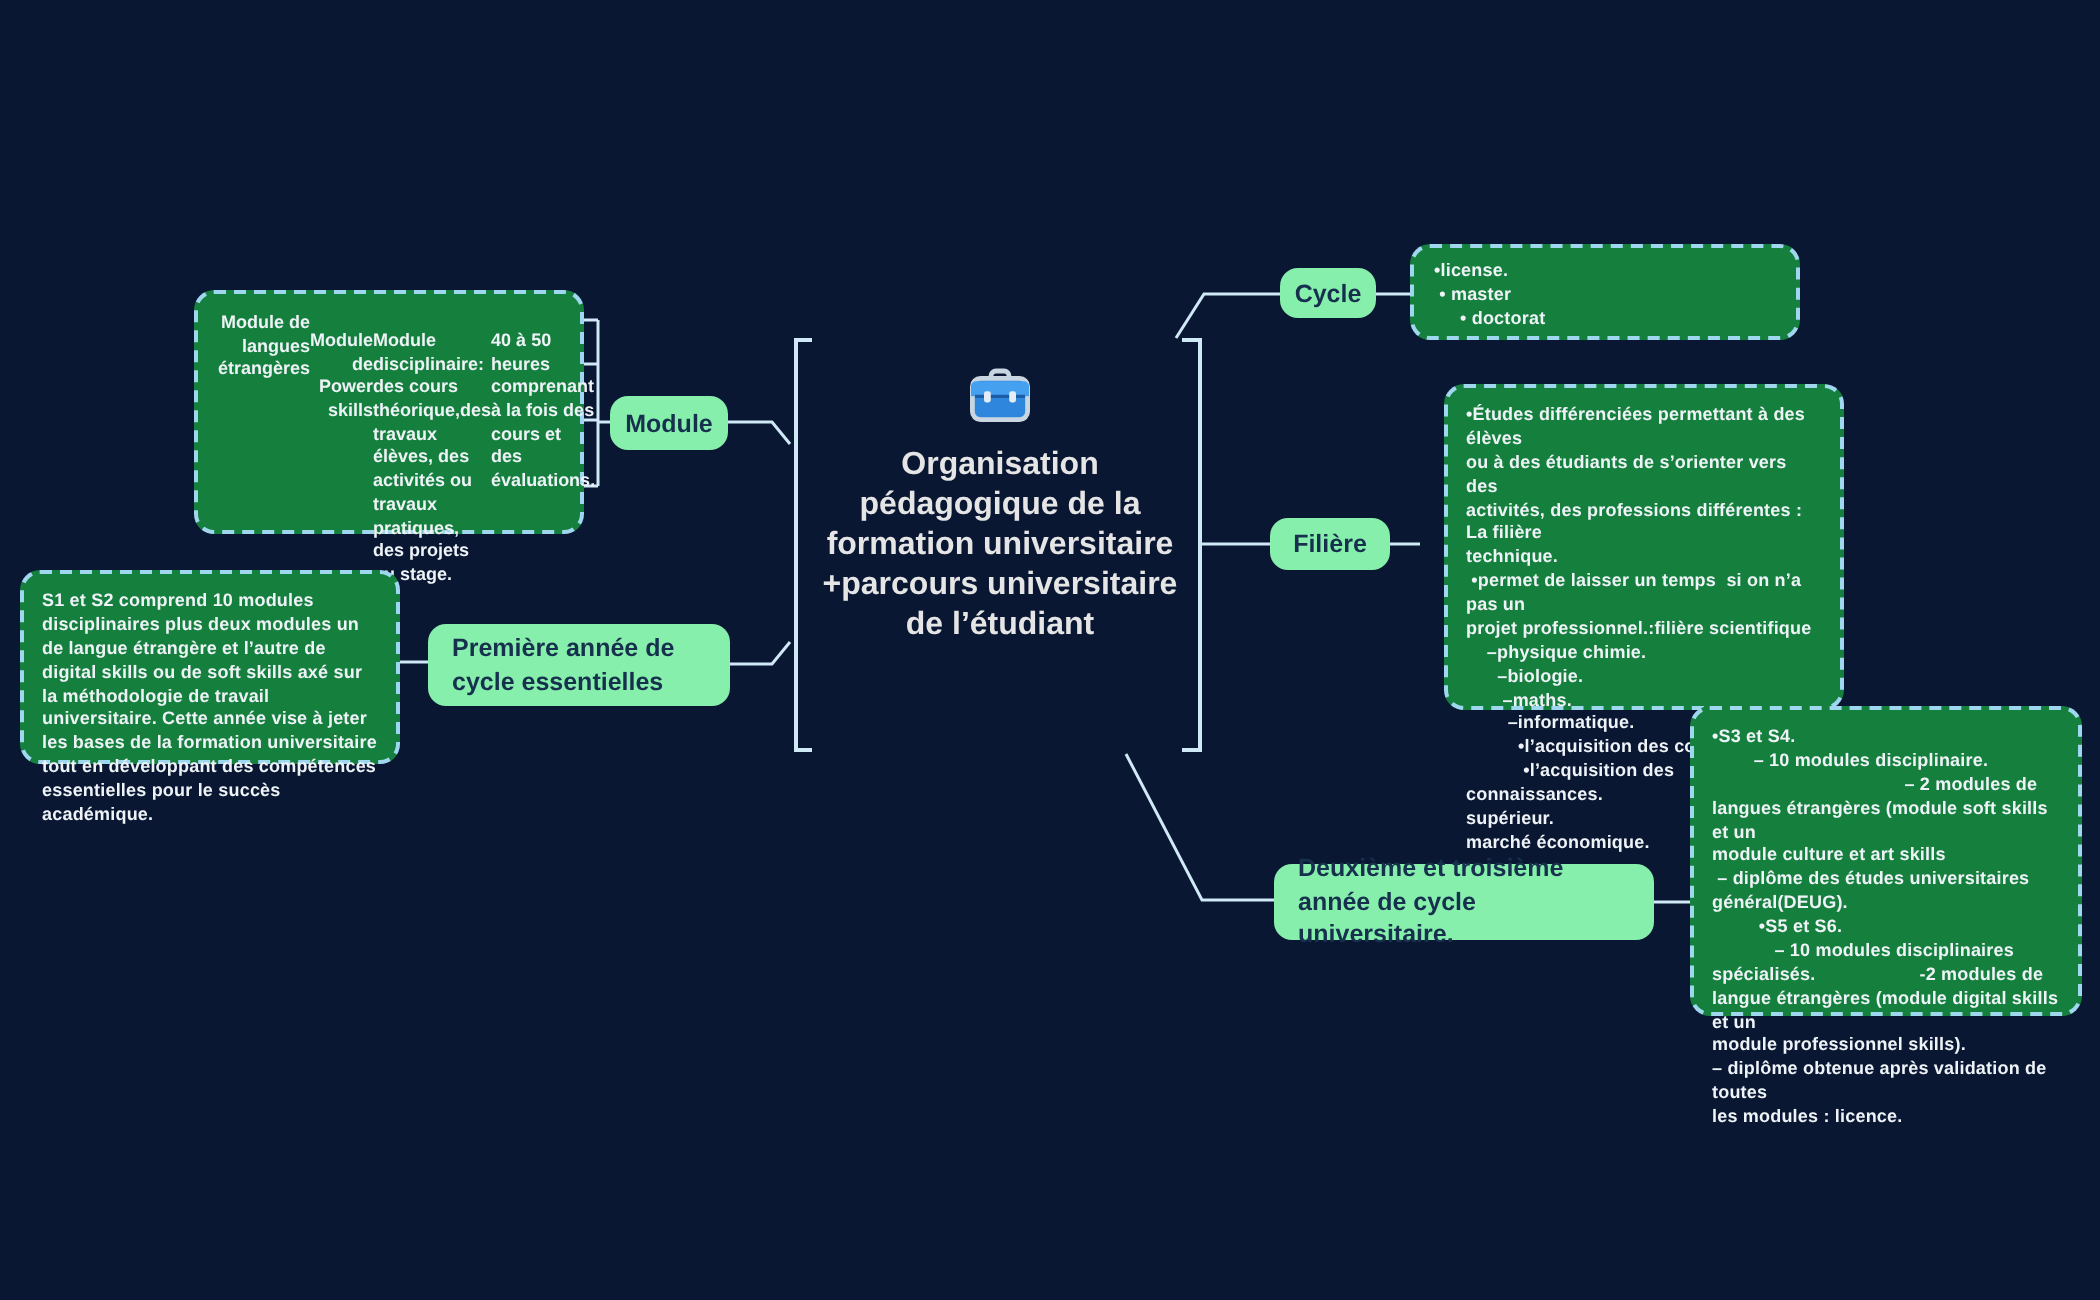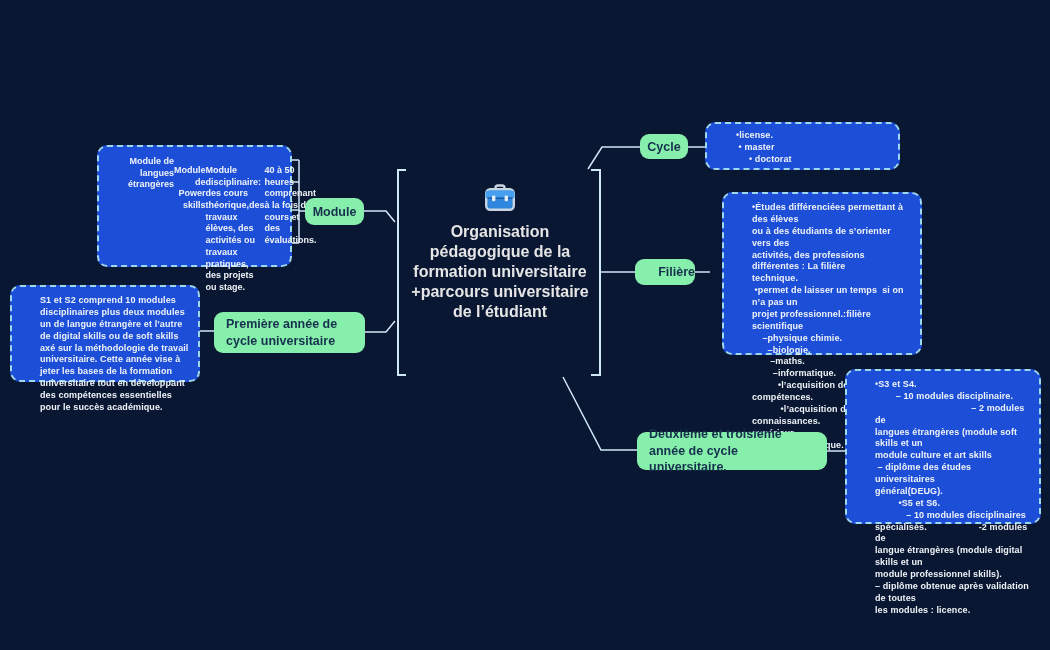--- a/index.html
+++ b/index.html
@@ -1,20 +1,20 @@
 <!DOCTYPE html>
 <html><head>
 <meta charset="utf-8">
 <style>
   html,body{margin:0;padding:0;background:#0a1733;}
   .canvas{position:relative;width:1050px;height:650px;background:#0a1733;overflow:hidden;
           font-family:"Liberation Sans", sans-serif;}
   svg.connectors{position:absolute;left:0;top:0;z-index:1;}
-  .dashed-box{position:absolute;z-index:2;background:#1d4ed8;border:2px dashed #9fd8ee;
-              border-radius:10px;box-sizing:border-box;color:#eef3f7;padding-left:19px;}
+  .dashed-box{position:absolute;z-index:2;background:#15803d;border:2px dashed #9fd8ee;
+              border-radius:10px;box-sizing:border-box;color:#eef3f7;}
   .details{white-space:pre-wrap;font-size:9px;line-height:1.32;font-weight:600;
            letter-spacing:.1px;}
   .node{position:absolute;z-index:3;background:#86efac;border-radius:9px;color:#16304d;
         font-weight:bold;display:flex;align-items:center;justify-content:center;
         box-sizing:border-box;text-align:left;}
   .node.small{font-size:12.5px;justify-content:center;}
   .node.big{font-size:12.5px;line-height:1.35;padding:5px 12px;justify-content:flex-start;}
   .center-node{position:absolute;z-index:3;display:flex;flex-direction:column;align-items:center;}
   .center-title{color:#e5e5e5;font-size:16px;line-height:20px;font-weight:bold;
                 text-align:center;margin-top:6px;}
@@ -72,21 +72,21 @@
 
   <div class="node small" style="left:305px;top:198px;width:59px;height:27px;">
     <span>Module</span>
   </div>
 
   <div class="dashed-box" style="left:10px;top:285px;width:190px;height:97px;">
     <div class="details pad">S1 et S2 comprend 10 modules disciplinaires plus deux modules un de langue étrangère et l’autre de digital skills ou de soft skills axé sur la méthodologie de travail universitaire. Cette année vise à jeter les bases de la formation universitaire tout en développant des compétences essentielles pour le succès académique.</div>
   </div>
 
   <div class="node big" style="left:214px;top:312px;width:151px;height:41px;">
-    <span>Première année de cycle universitaire</span>
+    <span>Première année de cycle essentielles</span>
   </div>
 
   <div class="center-node" style="left:405px;top:184px;width:190px;">
     <span>
       <svg width="32" height="28" viewBox="0 0 32 28">
         <rect x="11.5" y="1.5" width="9" height="7" rx="2.5" fill="none" stroke="#c9d6e2" stroke-width="2.4"></rect>
         <rect x="2.2" y="5.2" width="27.6" height="20.6" rx="4" fill="#2f86dd" stroke="#c9d6e2" stroke-width="2.4"></rect>
         <path d="M4 6.6 h24 a2.5 2.5 0 0 1 2.5 2.5 v5 h-29 v-5 a2.5 2.5 0 0 1 2.5 -2.5 z" fill="#46a0f0"></path>
         <path d="M3.5 14.2 h25" stroke="#1c5ca5" stroke-width="1.6"></path>
         <rect x="8" y="11.6" width="3.4" height="5.6" rx="1.2" fill="#e4edf4"></rect>
@@ -99,21 +99,21 @@
   <div class="node small" style="left:640px;top:134px;width:48px;height:25px;">
     <span>Cycle</span>
   </div>
 
   <div class="dashed-box" style="left:705px;top:122px;width:195px;height:48px;">
     <div class="details" style="padding:6px 10px;">•license.
  • master
      • doctorat</div>
   </div>
 
-  <div class="node small" style="left:635px;top:259px;width:60px;height:26px;justify-content:flex-end;">
+  <div class="node small" style="left:635px;top:259px;width:60px;height:26px;">
     <span>Filière</span>
   </div>
 
   <div class="dashed-box" style="left:710px;top:192px;width:200px;height:163px;margin-left:12px;">
     <div class="details pad">•Études différenciées permettant à des élèves
 ou à des étudiants de s’orienter vers des
 activités, des professions différentes : La filière
 technique.
  •permet de laisser un temps  si on n’a pas un
 projet professionnel.:filière scientifique
@@ -125,21 +125,21 @@
            •l’acquisition des
 connaissances.                  • l’étude
 supérieur.                                       •
 marché économique.</div>
   </div>
 
   <div class="node big" style="left:637px;top:432px;width:190px;height:38px;">
     <span>Deuxième et troisième année de cycle universitaire.</span>
   </div>
 
-  <div class="dashed-box" style="left:845px;top:369px;width:196px;height:155px;">
+  <div class="dashed-box" style="left:845px;top:353px;width:196px;height:155px;">
     <div class="details pad">•S3 et S4.
         – 10 modules disciplinaire.
                                      – 2 modules de
 langues étrangères (module soft skills et un
 module culture et art skills
  – diplôme des études universitaires
 général(DEUG).
          •S5 et S6.
             – 10 modules disciplinaires
 spécialisés.                    -2 modules de

